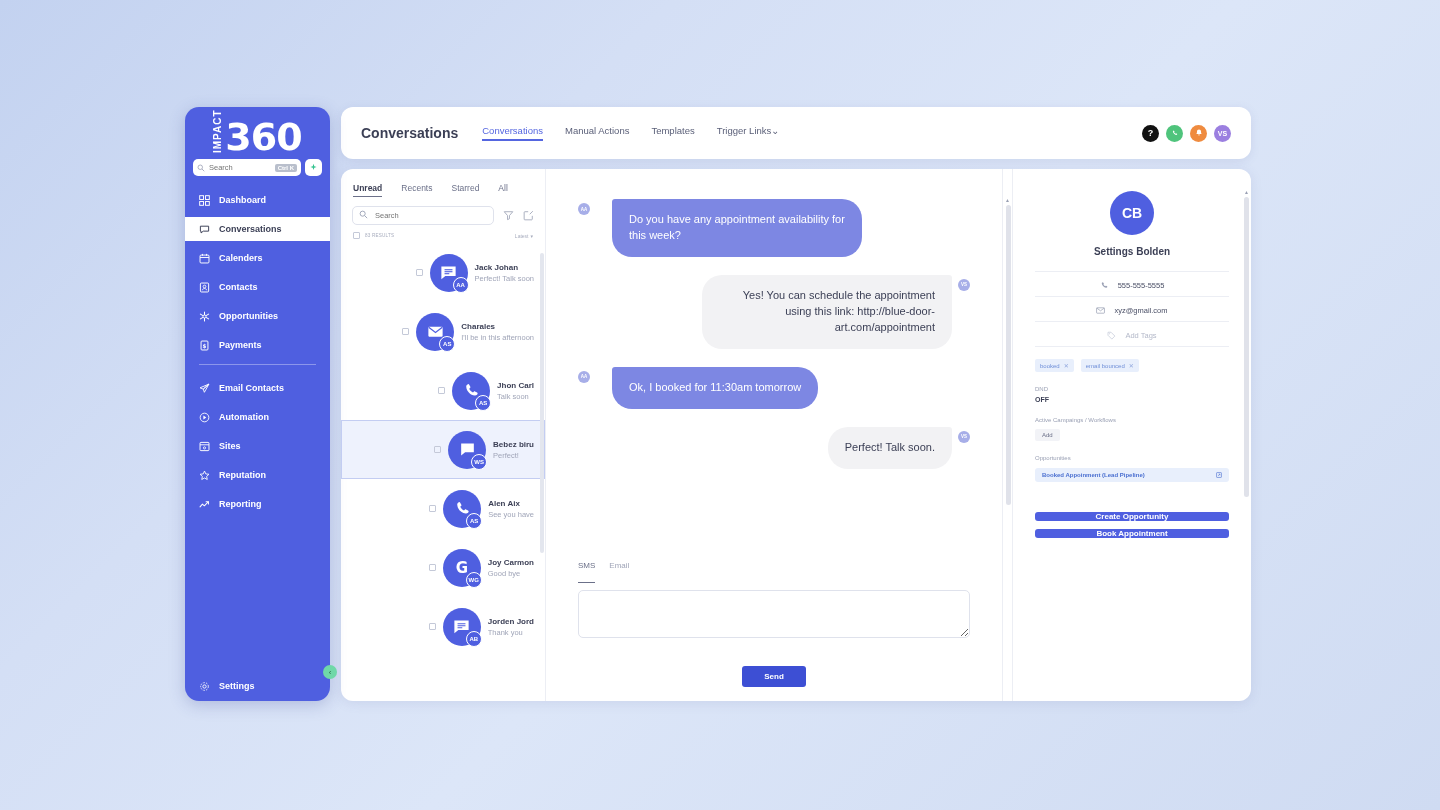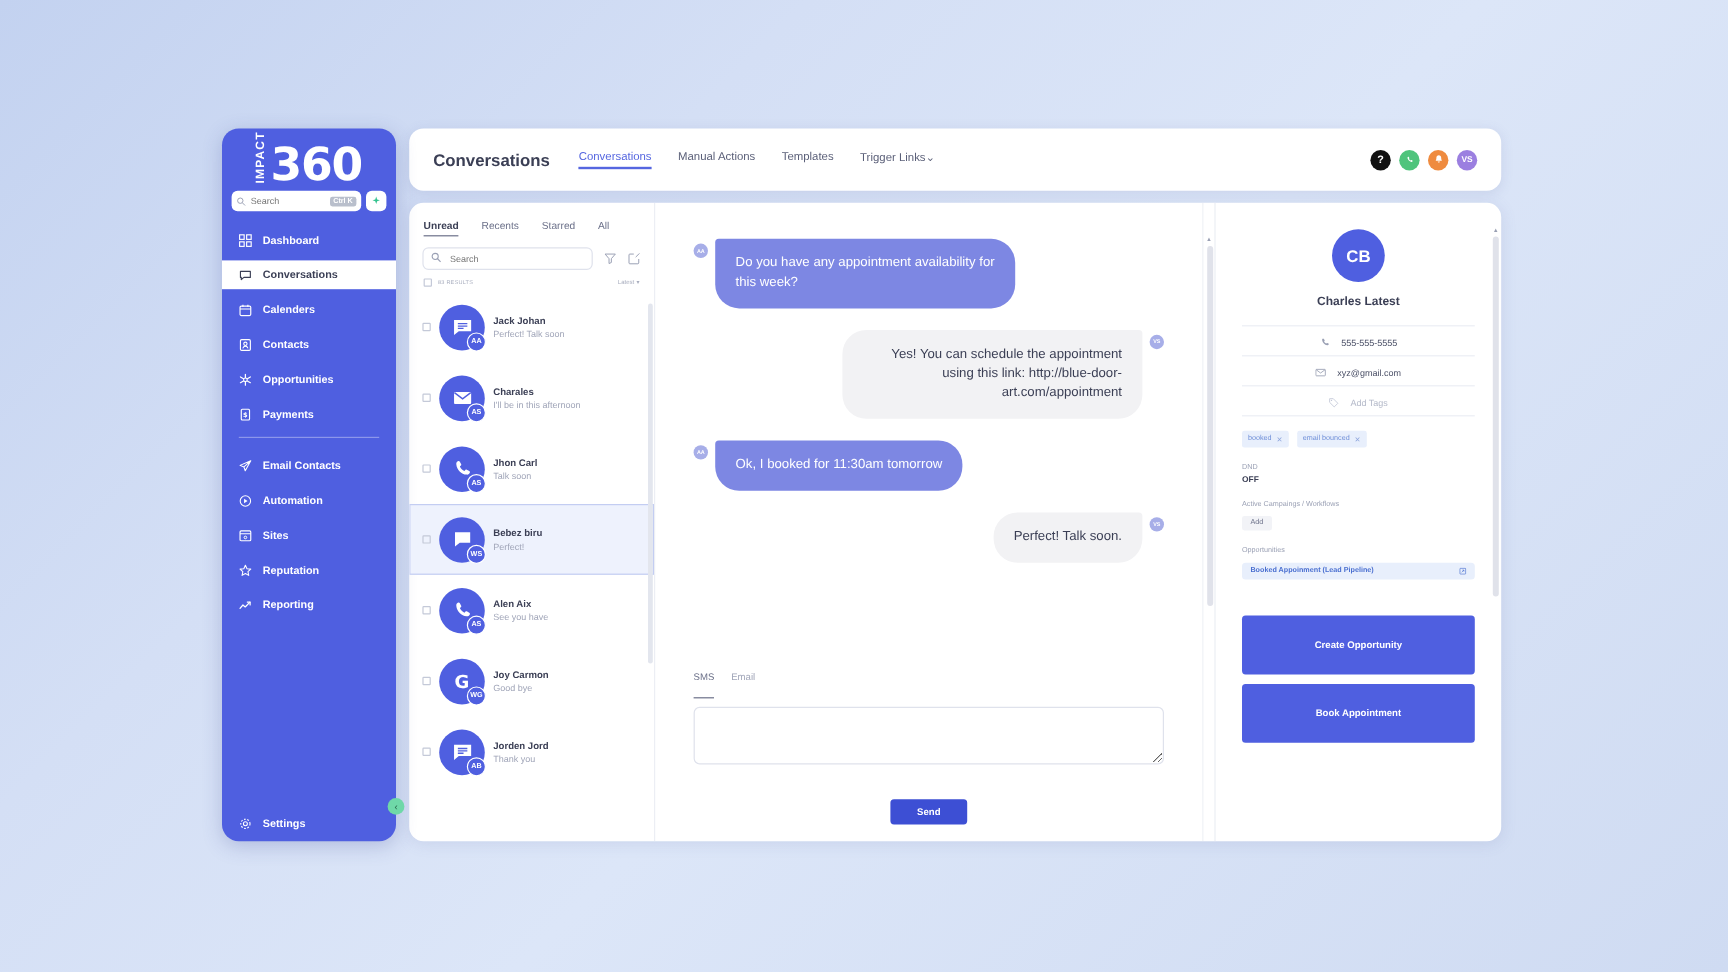--- a/index.html
+++ b/index.html
@@ -108,21 +108,21 @@
     font-family:"Liberation Sans",sans-serif; background:transparent;}
   .ico-btn { width: 11px; height: 11px; color: #9aa0b4; cursor: pointer; }
   .results-row { display: flex; align-items: center; justify-content: space-between; padding: 7px 12px 4px 12px; }
   .results-left { display: flex; align-items: center; gap: 5px; }
   .cbx { width: 7px; height: 7px; border: 1px solid #c4c9d8; border-radius: 1px; flex: none; cursor:pointer;}
   .results-txt { font-size: 4.6px; color: #a8adbe; letter-spacing: .2px; }
   .sort { font-size: 5px; color: #a8adbe; display: flex; align-items: center; gap: 2px; cursor:pointer;}
   .conv-scroll { flex: 1; overflow: hidden; position: relative; }
   .conv {
     display: flex; align-items: center; gap: 7px; padding: 7px 10px;
-    height: 59px; cursor: pointer; border: 1px solid transparent;
+    height: 59px; cursor: pointer; border: 1px solid transparent; justify-content: flex-end;
   }
   .conv.selected { background: #eef2fd; border-color: #c3cdf2; }
   .av-wrap { position: relative; width: 38px; height: 38px; flex: none; }
   .av {
     width: 38px; height: 38px; border-radius: 50%; background: #4f5fe0;
     display: flex; align-items: center; justify-content: center; color: #fff;
   }
   .badge {
     position: absolute; right: -1px; bottom: -1px; width: 16px; height: 16px; border-radius: 50%;
     background: #4f5fe0; border: 1.5px solid #fff; color: #fff; font-size: 6px; font-weight: bold;
@@ -131,21 +131,21 @@
   .conv-txt { min-width: 0; }
   .conv-name { font-size: 8px; font-weight: bold; color: #3b3f55; margin-bottom: 2px;}
   .conv-prev { font-size: 7.5px; color: #a0a5b8; white-space: nowrap; overflow: hidden; text-overflow: ellipsis;}
   .list-scrollbar { position:absolute; right:1px; top:0; width:4px; height:100%;}
   .list-thumb { position:absolute; top:10px; width:4px; height:300px; background:#e3e6ee; border-radius:2px;}
 
   
   .chat { flex: 1; display: flex; flex-direction: column; border-right: 1px solid #eceef4; min-width:0;}
   .msgs { flex: 1; padding: 30px 32px 0 32px; overflow: hidden; }
   .msg { display: flex; margin-bottom: 18px; align-items: flex-start; }
-  .msg.in { justify-content: flex-start; }
+  .msg.in { justify-content: flex-start; gap: 16px; }
   .msg.out { justify-content: flex-end; }
   .mav {
     width: 12px; height: 12px; border-radius: 50%; background: #a7aee8; color: #fff;
     font-size: 4.5px; font-weight: bold; display: flex; align-items: center; justify-content: center;
     flex: none; margin-top: 4px;
   }
   .bubble { max-width: 250px; padding: 13px 17px; font-size: 11px; line-height: 1.45; position: relative;}
   .msg.in .bubble {
     background: #7d87e3; color: #fff; border-radius: 3px 20px 20px 20px; margin-left: 6px;
   }
@@ -192,21 +192,21 @@
     display: inline-block; background: #f2f3f7; color: #6b7089; font-size: 6px;
     border-radius: 2px; padding: 3px 7px; margin-top: 6px; cursor: pointer;
   }
   .opp-chip {
     background: #e8effc; color: #4a6fd0; font-size: 6px; font-weight: bold;
     border-radius: 3px; padding: 4px 7px; margin-top: 7px;
     display: flex; align-items: center; justify-content: space-between; gap: 6px; cursor: pointer;
   }
   .cbtn {
     display: block; width: 100%; background: #4f5fe0; color: #fff; font-size: 8px; font-weight: bold;
-    border: 0; border-radius: 3px; padding: 20px 0; margin-top: 8px; cursor: pointer;
+    border: 0; border-radius: 3px; padding: 0 0; margin-top: 8px; cursor: pointer;
     font-family: "Liberation Sans", sans-serif;
   }
   .cbtn.first { margin-top: 30px; }
   .c-scrollbar { position:absolute; right:2px; top:20px; width:5px; height:480px;}
   .c-thumb { position:absolute; top:8px; width:5px; height:300px; background:#e0e2ea; border-radius:3px;}
   .c-arrow { position:absolute; top:0; left:0; font-size:5px; color:#9aa0b4;}
   svg { display: block; }
 </style>
 </head>
 <body>
@@ -598,21 +598,21 @@
         </div>
       </section>
 
       <div class="chat-scrollbar">
         <div class="chat-arrow">▲</div>
         <div class="chat-thumb"></div>
       </div>
 
       <aside class="contact">
         <div class="c-av">CB</div>
-        <div class="c-name">Charles Latest</div>
+        <div class="c-name">Settings Bolden</div>
 
         <div class="c-field">
           <span class="fico">
               <svg viewBox="0 0 16 16" width="9" height="9">
                 <path d="M5 2.5c.4-.1.8.1 1 .5l.9 1.7c.2.3.1.7-.2.9l-.7.7c.7 1.4 1.8 2.5 3.2 3.2l.7-.7c.2-.3.6-.4.9-.2l1.7.9c.4.2.6.6.5 1-.3 1-1.3 1.6-2.4 1.4-3.7-.5-6.9-3.7-7.4-7.4-.2-1.1.4-2.1 1.4-2.4z" fill="#9aa0b4"></path>
               </svg>
             </span>
           <span class="c-val">555-555-5555</span>
         </div>
         <div class="c-field">

